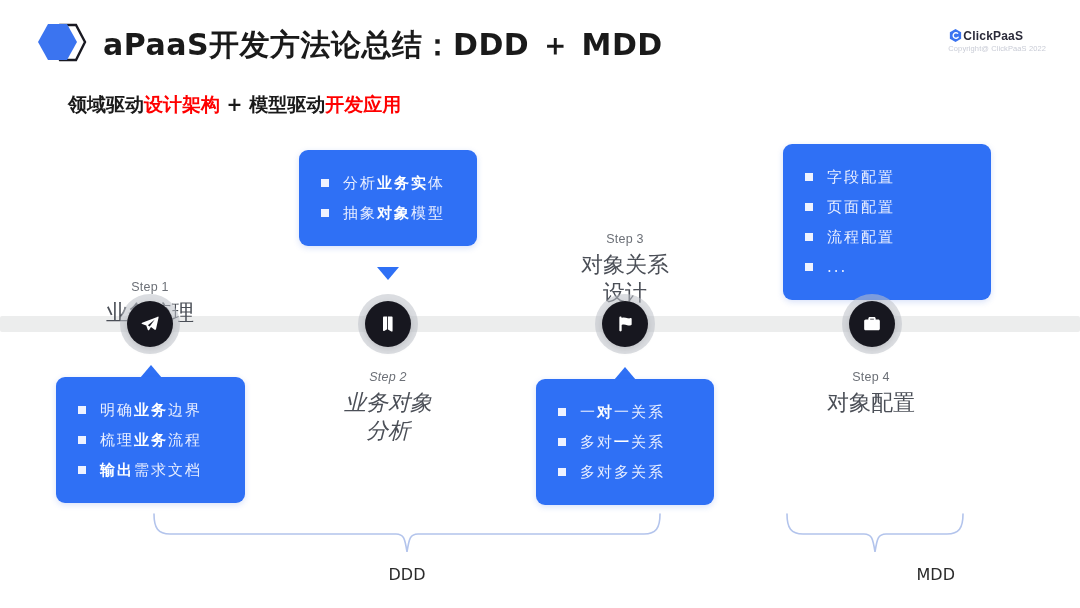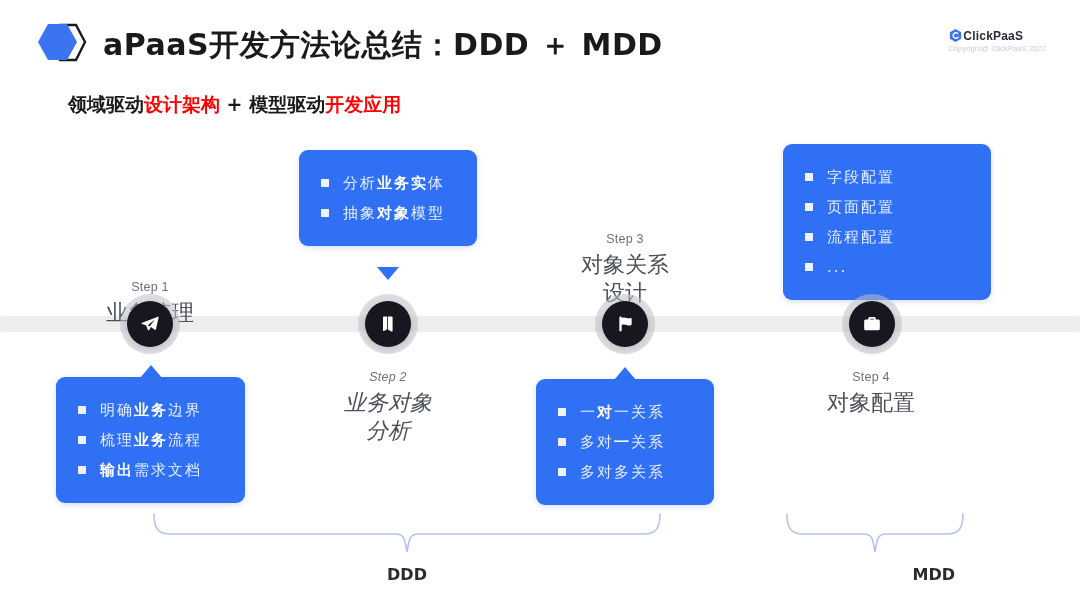--- a/index.html
+++ b/index.html
@@ -87,21 +87,21 @@
   .tail-up {
     border-left: 11px solid transparent; border-right: 11px solid transparent;
     border-bottom: 13px solid #2f70f5;
   }
 
   
   .brace { position: absolute; }
   .brace svg { display: block; }
   .brace-label {
     position: absolute; text-align: center; font-size: 16px;
-    color: #2b2b2b; font-weight: 700; width: 160px;
+    color: #2b2b2b; font-weight: 400; width: 160px;
     font-family: "DejaVu Sans", "Liberation Sans", sans-serif;
   }
 </style>
 </head>
 <body>
 
 <div id="stage">
 
   <div class="logo-mark">
     <svg viewBox="0 0 58 42" width="58" height="42">

